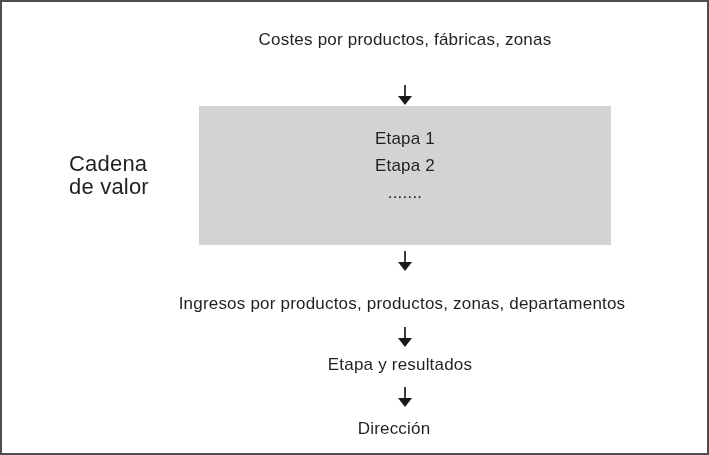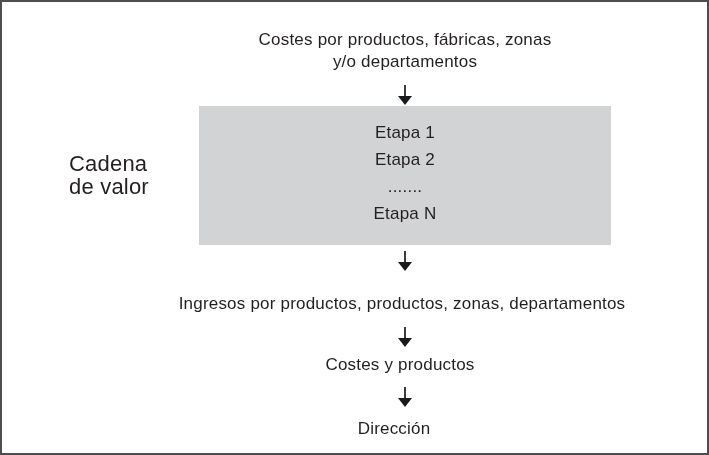--- a/index.html
+++ b/index.html
@@ -46,72 +46,70 @@
     box-sizing: border-box;
     text-align: center;
   }
   .box-line {
     font-size: 17px;
     letter-spacing: 0.2px;
     line-height: 27px;
     white-space: nowrap;
   }
   .box-line:first-child {
-    margin-top: 13px;
+    margin-top: 19px;
   }
   .side-label {
     position: absolute;
     left: 67px;
     top: 150px;
     font-size: 22px;
     letter-spacing: 0.2px;
     line-height: 23px;
     white-space: nowrap;
   }
 </style>
 </head>
 <body>
 
 <div id="figure">
 
   <div class="cx label" style="top: 27px;">
     <div>Costes por productos, fábricas, zonas</div>
-    <div>y/o departamentos</div>
   </div>
 
   <svg class="arrow" style="top: 83px;" width="16" height="20" viewBox="0 0 16 20">
     <line x1="8" y1="0" x2="8" y2="12" stroke="#1a1a1a" stroke-width="1.7"></line>
     <polygon points="1,11 15,11 8,20" fill="#1a1a1a"></polygon>
   </svg>
 
   <div class="side-label">
     <div>Cadena</div>
     <div>de valor</div>
   </div>
 
   <div class="gray-box">
     <div class="box-line">Etapa 1</div>
     <div class="box-line">Etapa 2</div>
     <div class="box-line">.......</div>
-    <div class="box-line">Etapa N</div>
   </div>
 
   <svg class="arrow" style="top: 249px;" width="16" height="20" viewBox="0 0 16 20">
     <line x1="8" y1="0" x2="8" y2="12" stroke="#1a1a1a" stroke-width="1.7"></line>
     <polygon points="1,11 15,11 8,20" fill="#1a1a1a"></polygon>
   </svg>
 
   <div class="cx label" style="top: 291px; left: 400px;">Ingresos por productos, productos, zonas, departamentos</div>
 
   <svg class="arrow" style="top: 325px;" width="16" height="20" viewBox="0 0 16 20">
     <line x1="8" y1="0" x2="8" y2="12" stroke="#1a1a1a" stroke-width="1.7"></line>
     <polygon points="1,11 15,11 8,20" fill="#1a1a1a"></polygon>
   </svg>
 
-  <div class="cx label" style="top: 352px; left: 398px;">Costes y productos</div>
+  <div class="cx label" style="top: 352px; left: 398px;">Etapa y resultados</div>
 
   <svg class="arrow" style="top: 385px;" width="16" height="20" viewBox="0 0 16 20">
     <line x1="8" y1="0" x2="8" y2="12" stroke="#1a1a1a" stroke-width="1.7"></line>
     <polygon points="1,11 15,11 8,20" fill="#1a1a1a"></polygon>
   </svg>
 
   <div class="cx label" style="top: 416px; left: 392px;">Dirección</div>
 
 </div>
 

